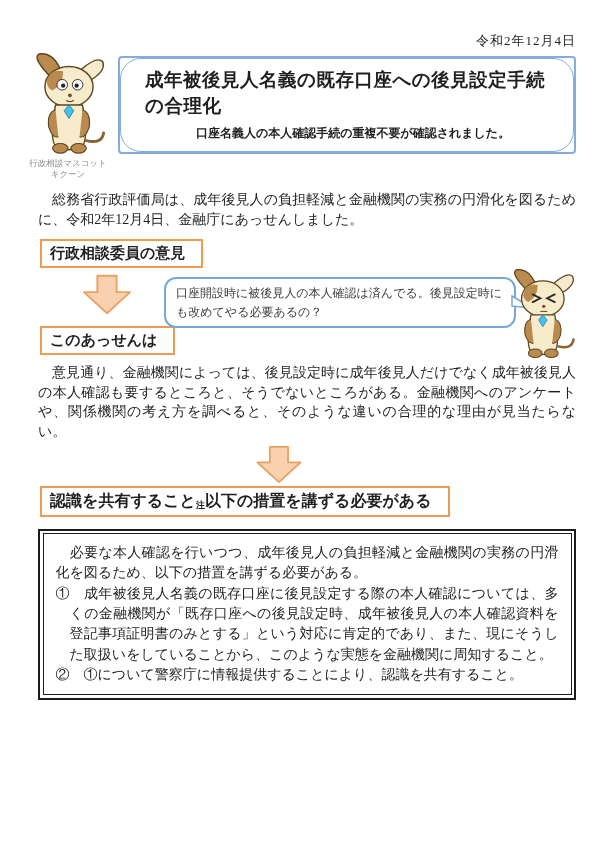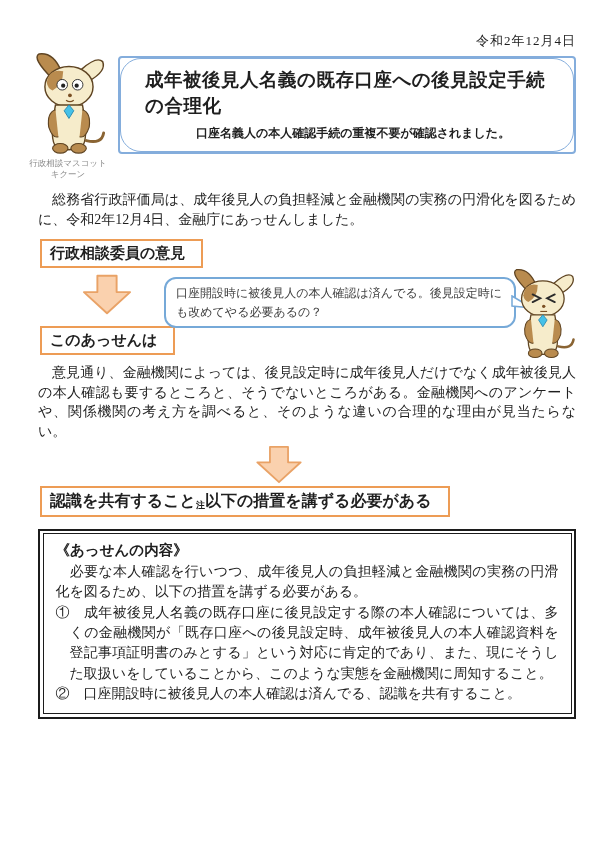--- a/index.html
+++ b/index.html
@@ -140,20 +140,19 @@
       <polygon points="16,1 36,1 36,18 50,18 26,40 2,18 16,18" fill="#FAD1AE" stroke="#E9A266" stroke-width="2" stroke-linejoin="round"></polygon>
     </svg>
   </div>
 
   <div>
     <div class="sec-heading heading-wide"><span>認識を共有すること</span><span class="note-sub">注</span><span>以下の措置を講ずる必要がある</span></div>
   </div>
 
   <div class="assen-outer">
     <div class="assen-inner">
-      <div class="assen-title">《あっせんの内容》</div>
       <p class="assen-lead">　必要な本人確認を行いつつ、成年後見人の負担軽減と金融機関の実務の円滑化を図るため、以下の措置を講ずる必要がある。</p>
       <p class="assen-item">①　成年被後見人名義の既存口座に後見設定する際の本人確認については、多くの金融機関が「既存口座への後見設定時、成年被後見人の本人確認資料を登記事項証明書のみとする」という対応に肯定的であり、また、現にそうした取扱いをしていることから、このような実態を金融機関に周知すること。</p>
-      <p class="assen-item">②　口座開設時に被後見人の本人確認は済んでる、認識を共有すること。</p>
+      <p class="assen-item">②　①について警察庁に情報提供することにより、認識を共有すること。</p>
     </div>
   </div>
 
 </div>
 
 </body></html>

